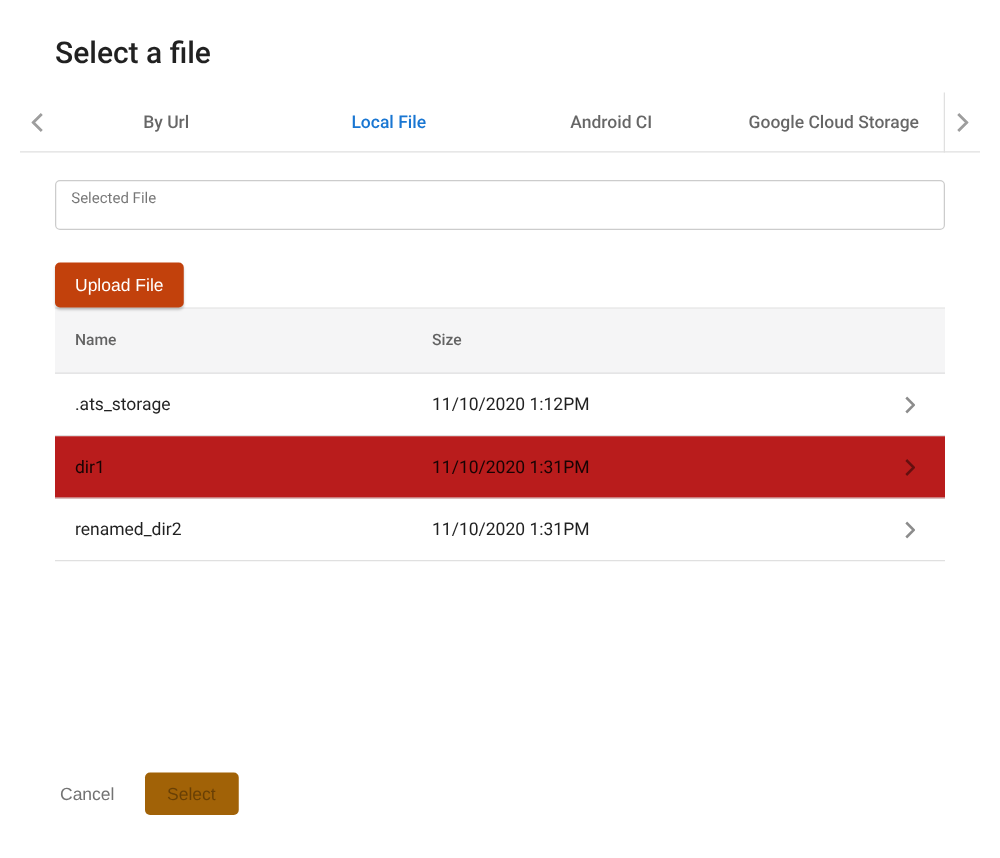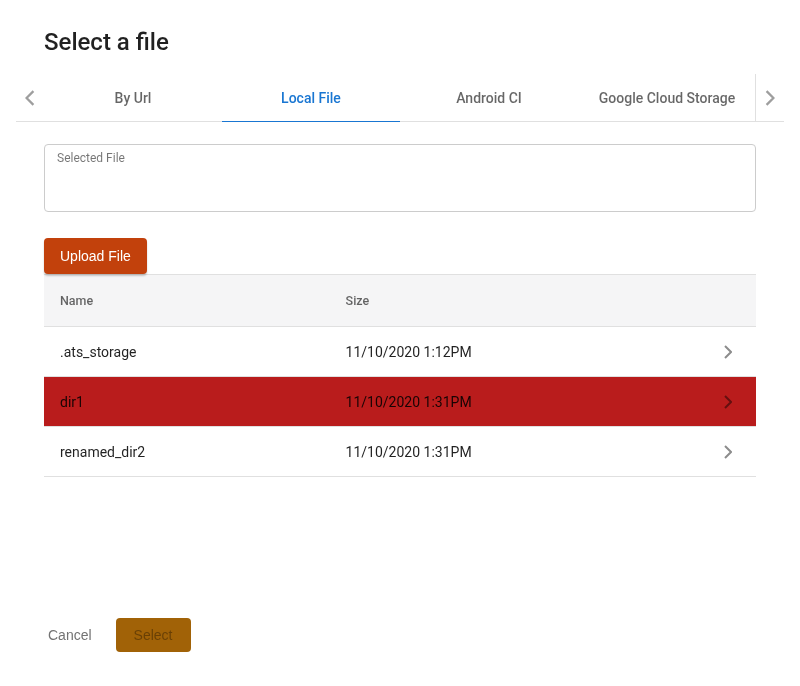--- a/index.html
+++ b/index.html
@@ -18,21 +18,20 @@
     flex-direction: column;
   }
   .title {
     font-size: 24px;
     font-weight: 500;
     padding: 12px 28px 18px 28px;
     color: rgba(0,0,0,0.87);
   }
   .tabs-row {
     display: flex;
-    align-items: center;
     border-bottom: 1px solid #e0e0e0;
     height: 48px;
   }
   .tab-scroll-btn {
     width: 28px;
     height: 48px;
     display: flex;
     align-items: center;
     justify-content: center;
     color: rgba(0,0,0,0.38);
@@ -75,21 +74,21 @@
     height: 2px;
     background: #1976d2;
   }
   .content {
     padding: 22px 28px 0 28px;
     flex: 1 1 auto;
   }
   .selected-file-box {
     border: 1px solid #ccc;
     border-radius: 4px;
-    height: 68px;
+    height: 40px;
     position: relative;
     padding: 0 12px;
     text-align: center;
   }
   .selected-file-label {
     position: absolute;
     top: 6px;
     left: 12px;
     font-size: 12px;
     color: rgba(0,0,0,0.54);

